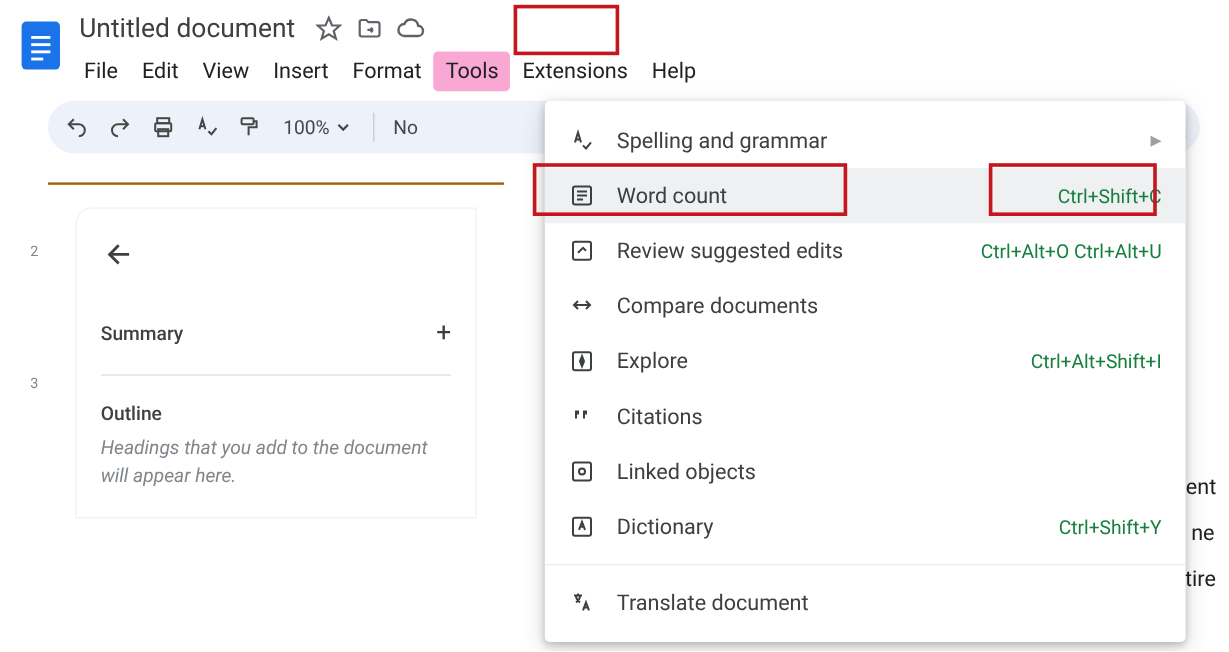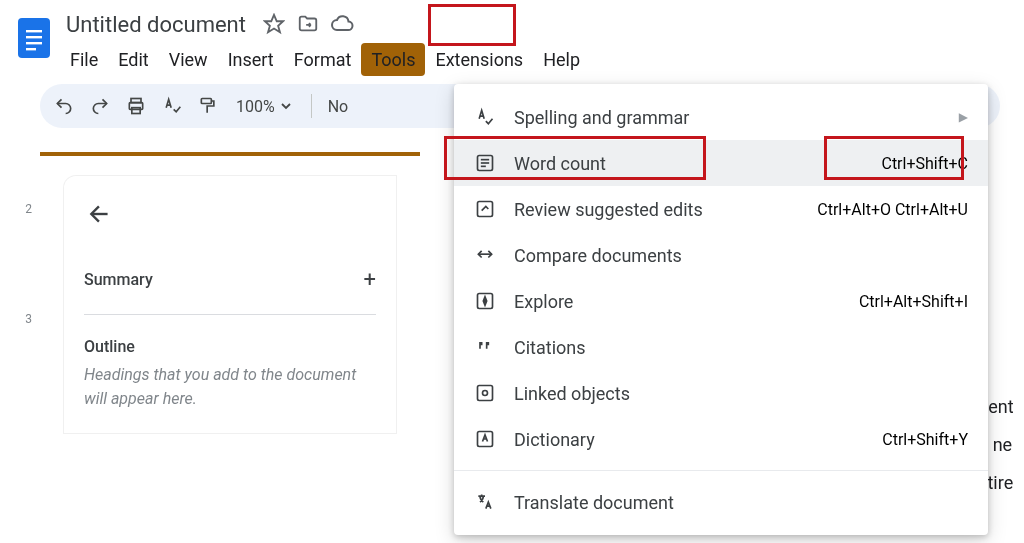--- a/index.html
+++ b/index.html
@@ -53,21 +53,21 @@
       margin-top: 2px;
     }
     .menu-item {
       font-size: 18px;
       color: #202124;
       padding: 6px 10px;
       cursor: pointer;
       border-radius: 4px;
     }
     .menu-item.active {
-      background: #a16207;
+      background: #f9a8d4;
     }
     .toolbar {
       background: #edf2fa;
       border-radius: 24px;
       margin: 8px 14px 6px 40px;
       height: 44px;
       display: flex;
       align-items: center;
       padding: 0 12px;
       gap: 12px;
@@ -127,21 +127,21 @@
       width: 46px;
       color: #80868b;
       font-size: 12px;
       display: flex;
       justify-content: space-between;
       top: 2px;
     }
     .left-panel {
       width: 380px;
       padding: 20px 24px 0 24px;
-      border-top: 4px solid #a16207;
+      border-top: 2px solid #a16207;
       border-right: none;
       position: relative;
     }
     .panel-container {
       border-top-left-radius: 12px;
       background: #fff;
       box-shadow: 0 0 0 1px rgba(0,0,0,0.06);
       padding: 22px 20px;
       margin-top: 0;
     }
@@ -217,21 +217,21 @@
       justify-content: center;
       color: #3c4043;
     }
     .dd-label {
       flex: 1;
       font-size: 18px;
       color: #3c4043;
     }
     .dd-shortcut {
       font-size: 16px;
-      color: #000000;
+      color: #15803d;
     }
     .dd-arrow {
       color: #9aa0a6;
       font-size: 12px;
     }
     .dd-sep {
       height: 1px;
       background: #e8eaed;
       margin: 8px 0;
     }

